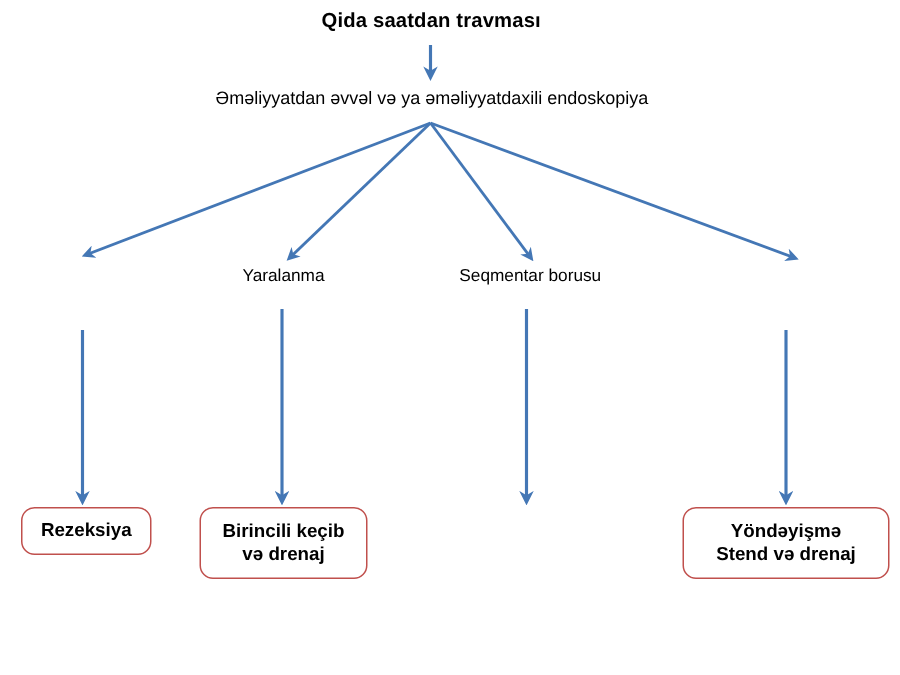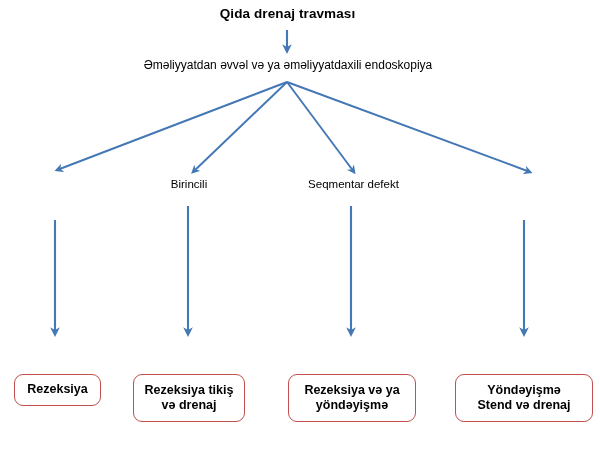--- a/index.html
+++ b/index.html
@@ -52,21 +52,20 @@
     text-align: center;
     background: #ffffff;
     border: 1.6px solid #C0504D;
     border-radius: 9px;
     font-size: 12.5px;
     font-weight: bold;
     color: #000000;
     line-height: 1.22;
     white-space: pre-line;
     padding: 2px 4px;
-    margin-top: 36px;
   }
 </style>
 </head>
 <body>
 
 <div id="canvas">
 
   <svg id="arrow-layer" viewBox="0 0 600 450">
     <defs>
       <marker id="arrowhead" markerWidth="4.6" markerHeight="4.6" refX="3.2" refY="2.3" orient="auto" markerUnits="strokeWidth">
@@ -80,34 +79,32 @@
     <line x1="287" y1="82" x2="193" y2="172" stroke="#4477B5" stroke-width="1.9" marker-end="url(#arrowhead)"></line>
     <line x1="287" y1="82" x2="354" y2="172" stroke="#4477B5" stroke-width="1.9" marker-end="url(#arrowhead)"></line>
     <line x1="287" y1="82" x2="530" y2="172" stroke="#4477B5" stroke-width="1.9" marker-end="url(#arrowhead)"></line>
 
     <line x1="55" y1="220" x2="55" y2="334" stroke="#4477B5" stroke-width="2.1" marker-end="url(#arrowhead)"></line>
     <line x1="188" y1="206" x2="188" y2="334" stroke="#4477B5" stroke-width="2.1" marker-end="url(#arrowhead)"></line>
     <line x1="351" y1="206" x2="351" y2="334" stroke="#4477B5" stroke-width="2.1" marker-end="url(#arrowhead)"></line>
     <line x1="524" y1="220" x2="524" y2="334" stroke="#4477B5" stroke-width="2.1" marker-end="url(#arrowhead)"></line>
   </svg>
 
-  <div class="node-text title-node" style="left:150px; top:6px; width:275px;">Qida drenaj travması</div>
+  <div class="node-text title-node" style="left:150px; top:6px; width:275px;">Qida saatdan travması</div>
 
   <div class="node-text step-node" style="left:93px; top:58px; width:390px;text-align:center;">Əməliyyatdan əvvəl və ya əməliyyatdaxili endoskopiya</div>
 
 
-  <div class="node-text branch-node" style="left:134px; top:178px; width:110px;">Birincili</div>
+  <div class="node-text branch-node" style="left:134px; top:178px; width:110px;">Yaralanma</div>
 
-  <div class="node-text branch-node" style="left:291px; top:178px; width:125px;">Seqmentar defekt</div>
+  <div class="node-text branch-node" style="left:291px; top:178px; width:125px;">Seqmentar borusu</div>
 
 
   <div class="outcome-box" style="left:14px; top:338px; width:87px; height:32px;">Rezeksiya</div>
 
-  <div class="outcome-box" style="left:133px; top:338px; width:112px; height:48px;">Rezeksiya tikiş
+  <div class="outcome-box" style="left:133px; top:338px; width:112px; height:48px;">Birincili keçib
 və drenaj</div>
 
-  <div class="outcome-box" style="left:288px; top:338px; width:128px; height:48px;">Rezeksiya və ya
-yöndəyişmə</div>
 
   <div class="outcome-box" style="left:455px; top:338px; width:138px; height:48px;">Yöndəyişmə
 Stend və drenaj</div>
 
 </div>
 
 </body></html>

